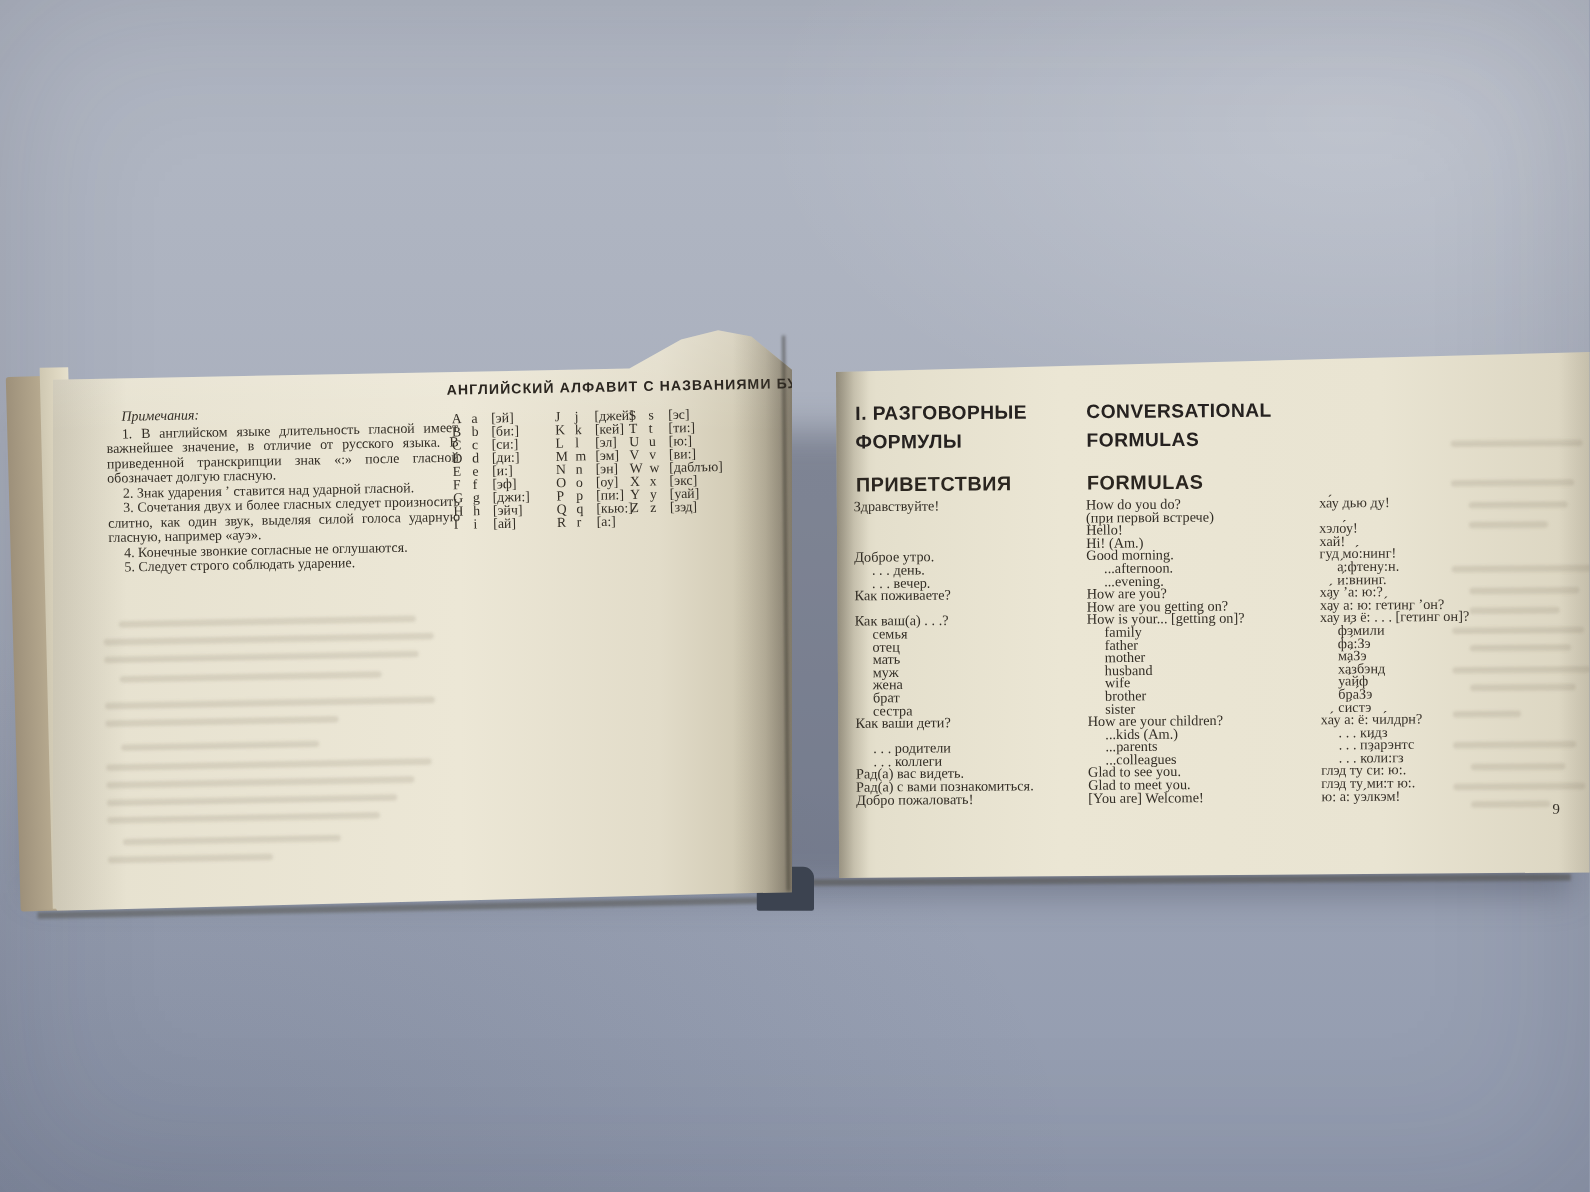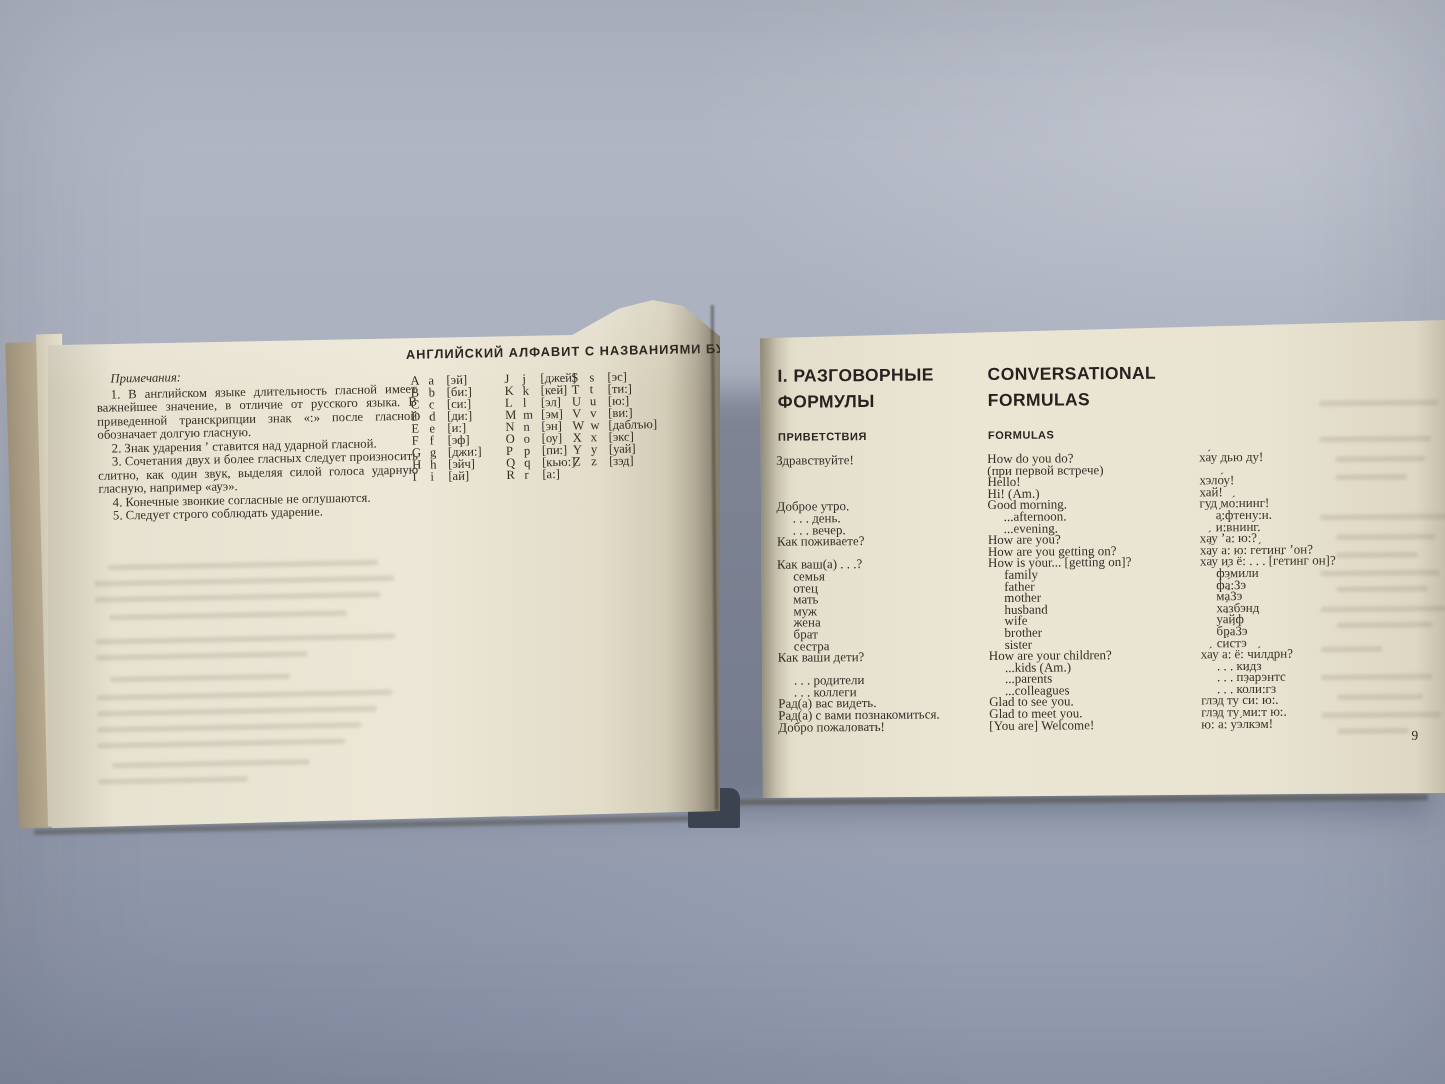--- a/index.html
+++ b/index.html
@@ -66,21 +66,21 @@
   .alpha-g0{left:366px;} .alpha-g1{left:460px;} .alpha-g2{left:527px;}
   .alpha-row{display:flex;}
   .alpha-u{width:18px;} .alpha-l{width:18px;} .alpha-p{white-space:nowrap;}
 
   
   .head{position:absolute;top:42px;font-family:"Liberation Sans",sans-serif;
     font-weight:bold;font-size:17.5px;line-height:26px;letter-spacing:.4px;color:#262220;}
   .head-ru{left:19px;width:190px;}
   .head-en{left:229px;width:230px;}
   .sec{position:absolute;top:110px;font-family:"Liberation Sans",sans-serif;
-    font-weight:bold;font-size:11px;letter-spacing:.5px;color:#2b2620;}
+    font-weight:bold;font-size:18px;letter-spacing:.5px;color:#2b2620;}
   .sec-ru{left:19px;} .sec-en{left:229px;}
   .col{position:absolute;top:134px;font-size:13px;line-height:11.6px;white-space:nowrap;}
   .col-ru{left:17px;width:208px;}
   .col-en{left:228px;width:210px;}
   .col-tr{left:440px;width:265px;color:#38322a;}
   .pl{height:11.6px;}
   .i1{padding-left:16px;}
   .page-num{position:absolute;left:650px;top:412px;font-size:13.5px;}
 
   

